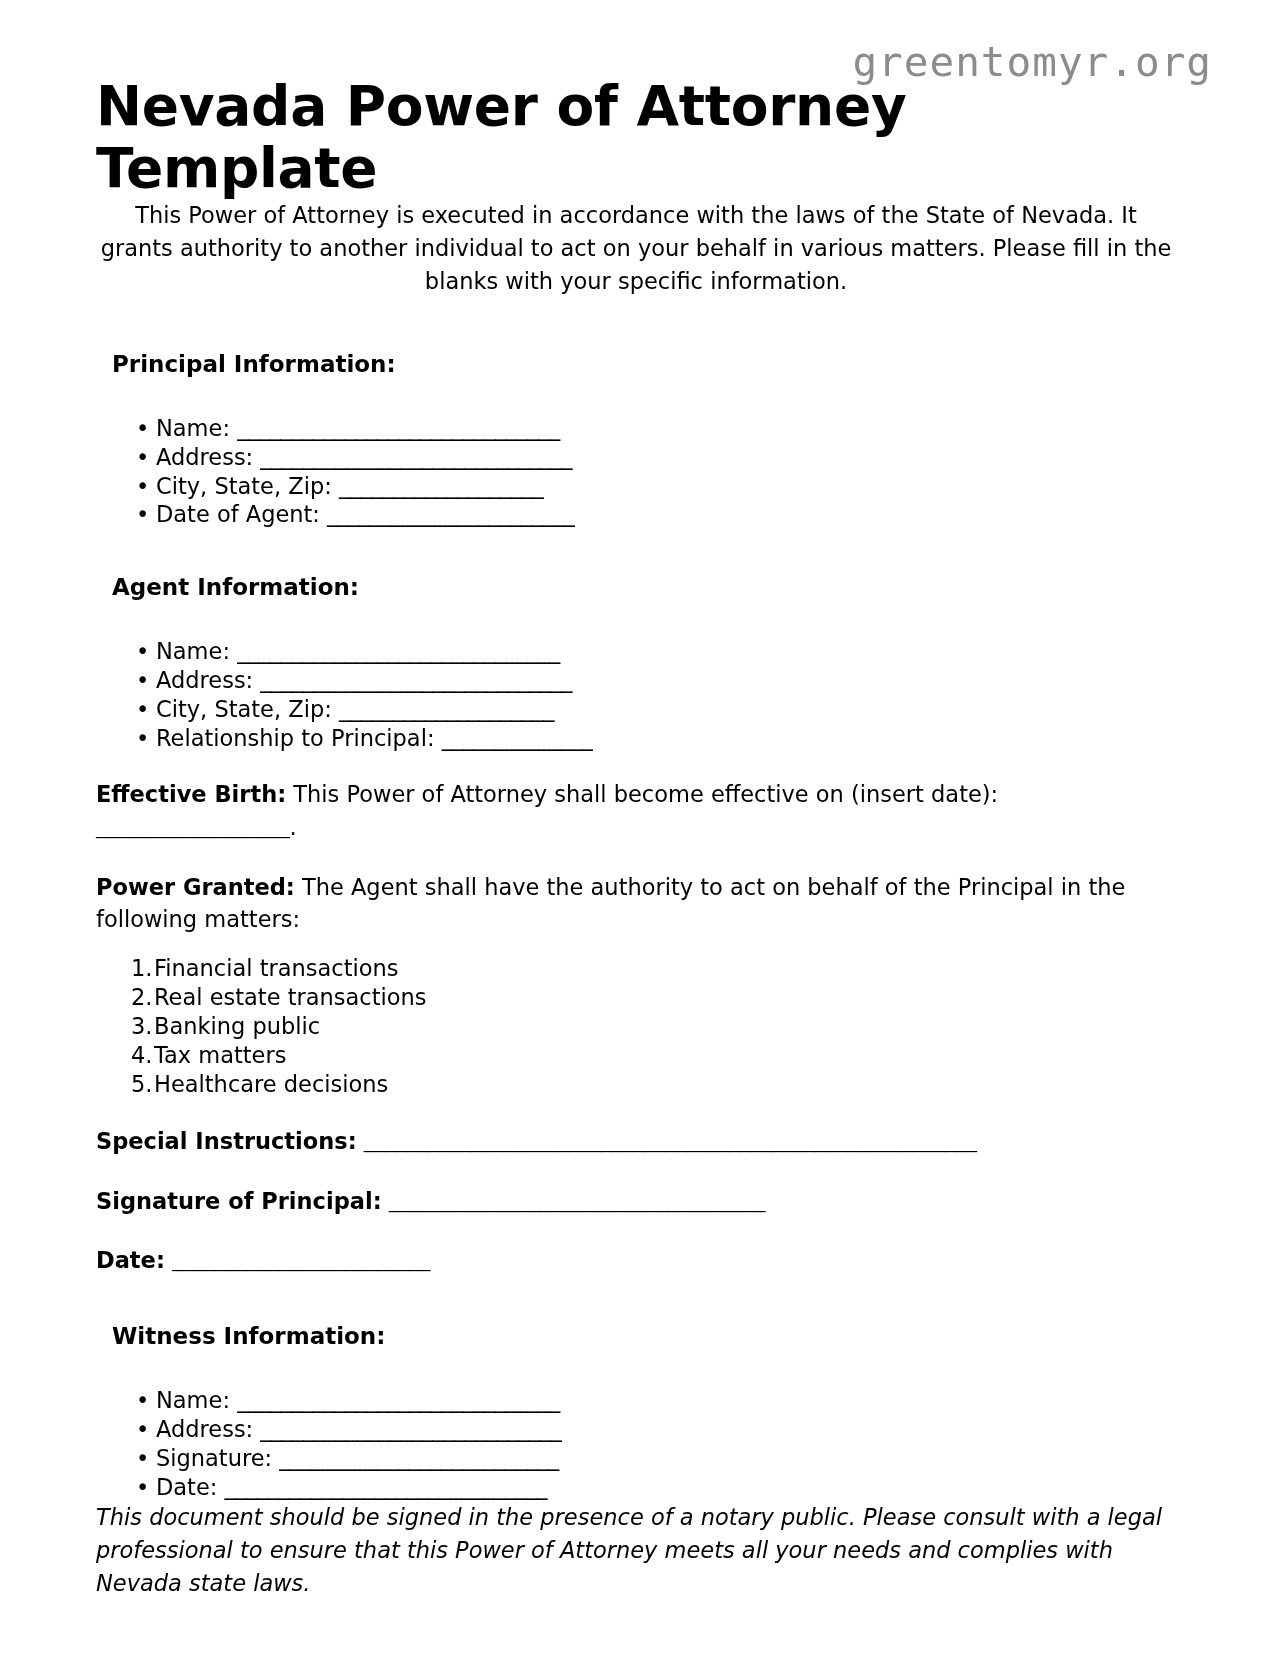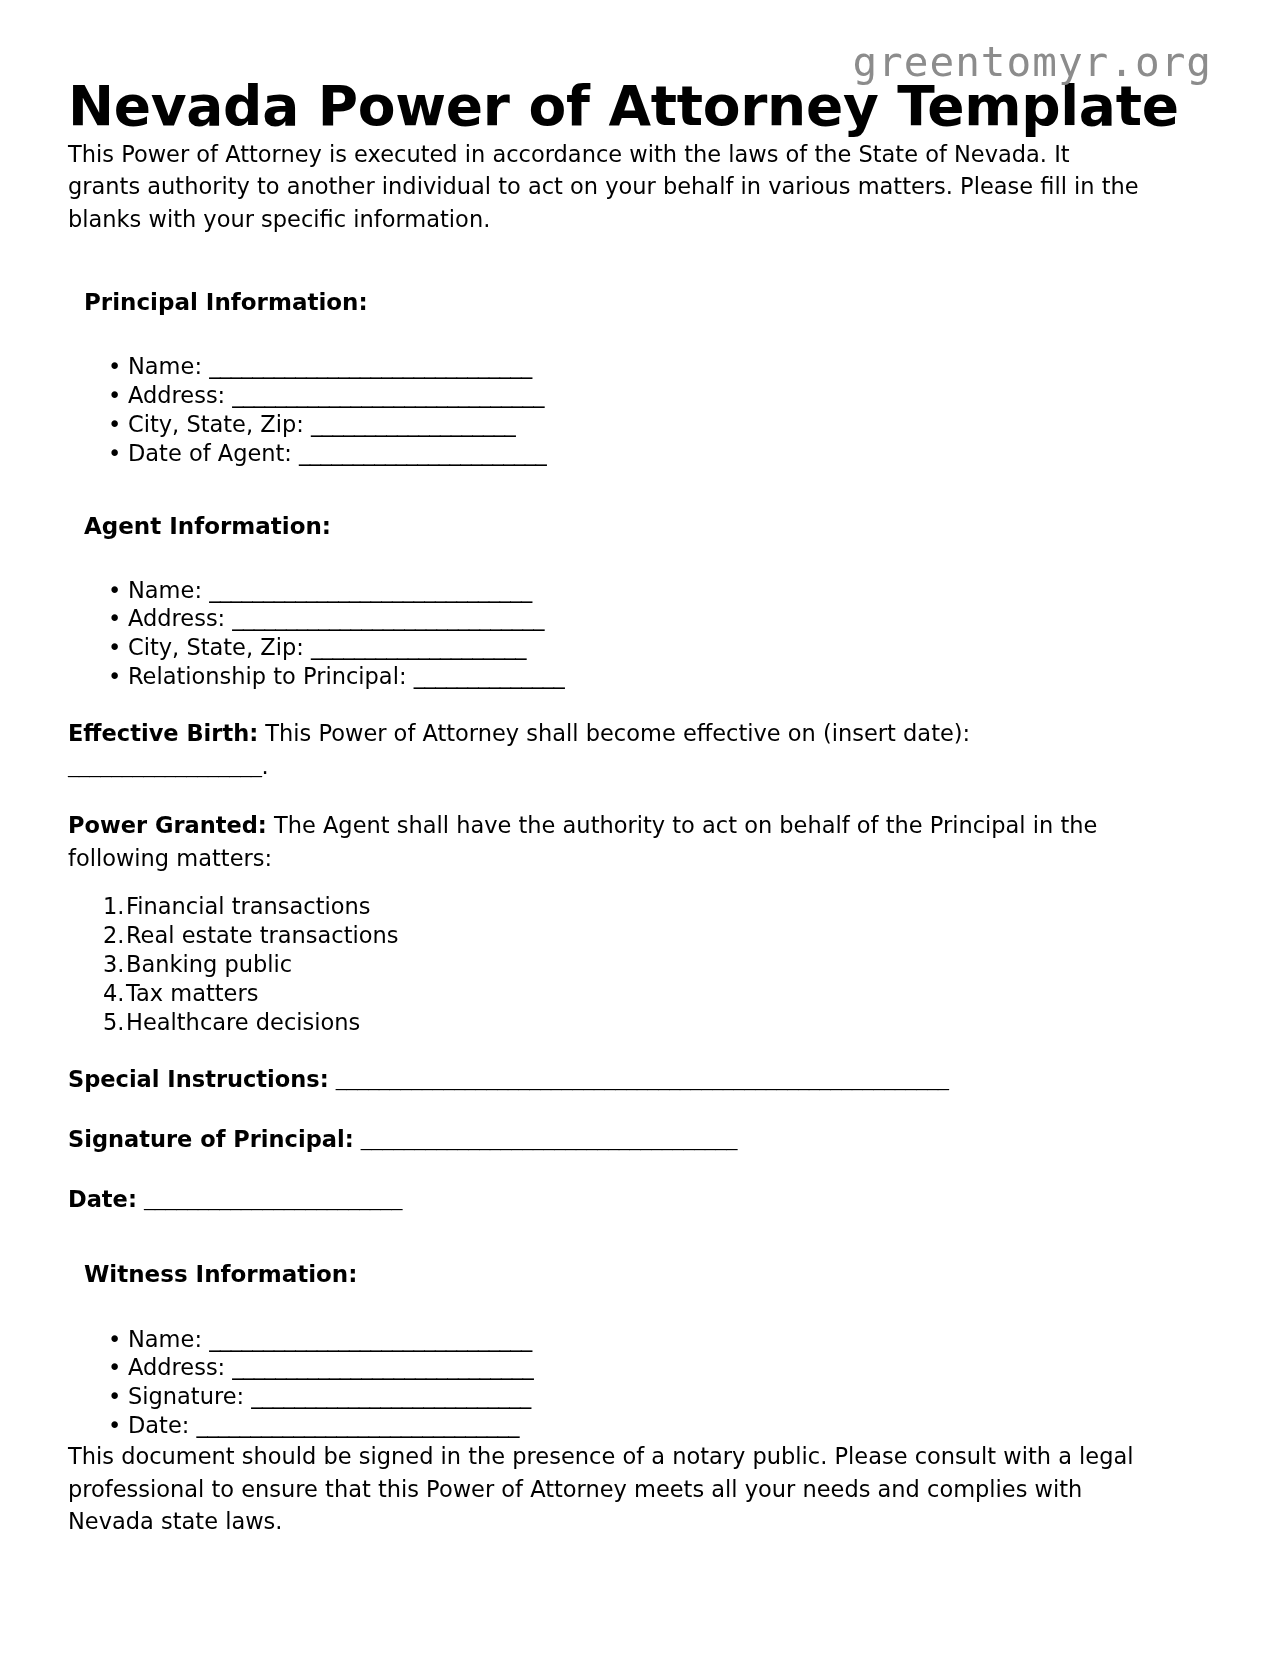--- a/index.html
+++ b/index.html
@@ -13,21 +13,21 @@
     font-family: "DejaVu Sans", sans-serif;
     color: #000000;
     position: relative;
     overflow: hidden;
   }
   .page {
     position: relative;
     width: 1282px;
     height: 1659px;
     box-sizing: border-box;
-    padding: 0 68px;
+    padding: 0 96px;
   }
   .watermark {
     position: absolute;
     top: 38px;
     right: 70px;
     font-family: "DejaVu Sans Mono", monospace;
     font-size: 41px;
     letter-spacing: 1px;
     color: #8c8c8c;
     white-space: nowrap;
@@ -42,20 +42,21 @@
     line-height: 1.12;
   }
   p.para {
     margin: 0;
     font-size: 22.5px;
     line-height: 1.46;
     max-width: 1080px;
   }
   .intro {
     margin-top: 38px;
+    text-align: center;
   }
   h2.section-heading {
     margin: 16px;
     font-size: 23px;
     font-weight: bold;
     line-height: 1.4;
   }
   .gap-lg { height: 34px; }
   .gap-md { height: 26px; }
   .gap-sm { height: 18px; }
@@ -95,20 +96,21 @@
     line-height: 1.45;
     max-width: 1090px;
   }
   .inline-row b { font-weight: bold; }
   .fill {
     letter-spacing: -0.5px;
     font-family: Liberation Serif, serif;
   }
   .closing {
     margin-top: 34px;
+    font-style: italic;
   }
 </style>
 </head>
 <body>
 
 <div class="page">
 
   <div class="watermark">greentomyr.org</div>
 
   <h1 class="doc-title">Nevada Power of Attorney Template</h1>

